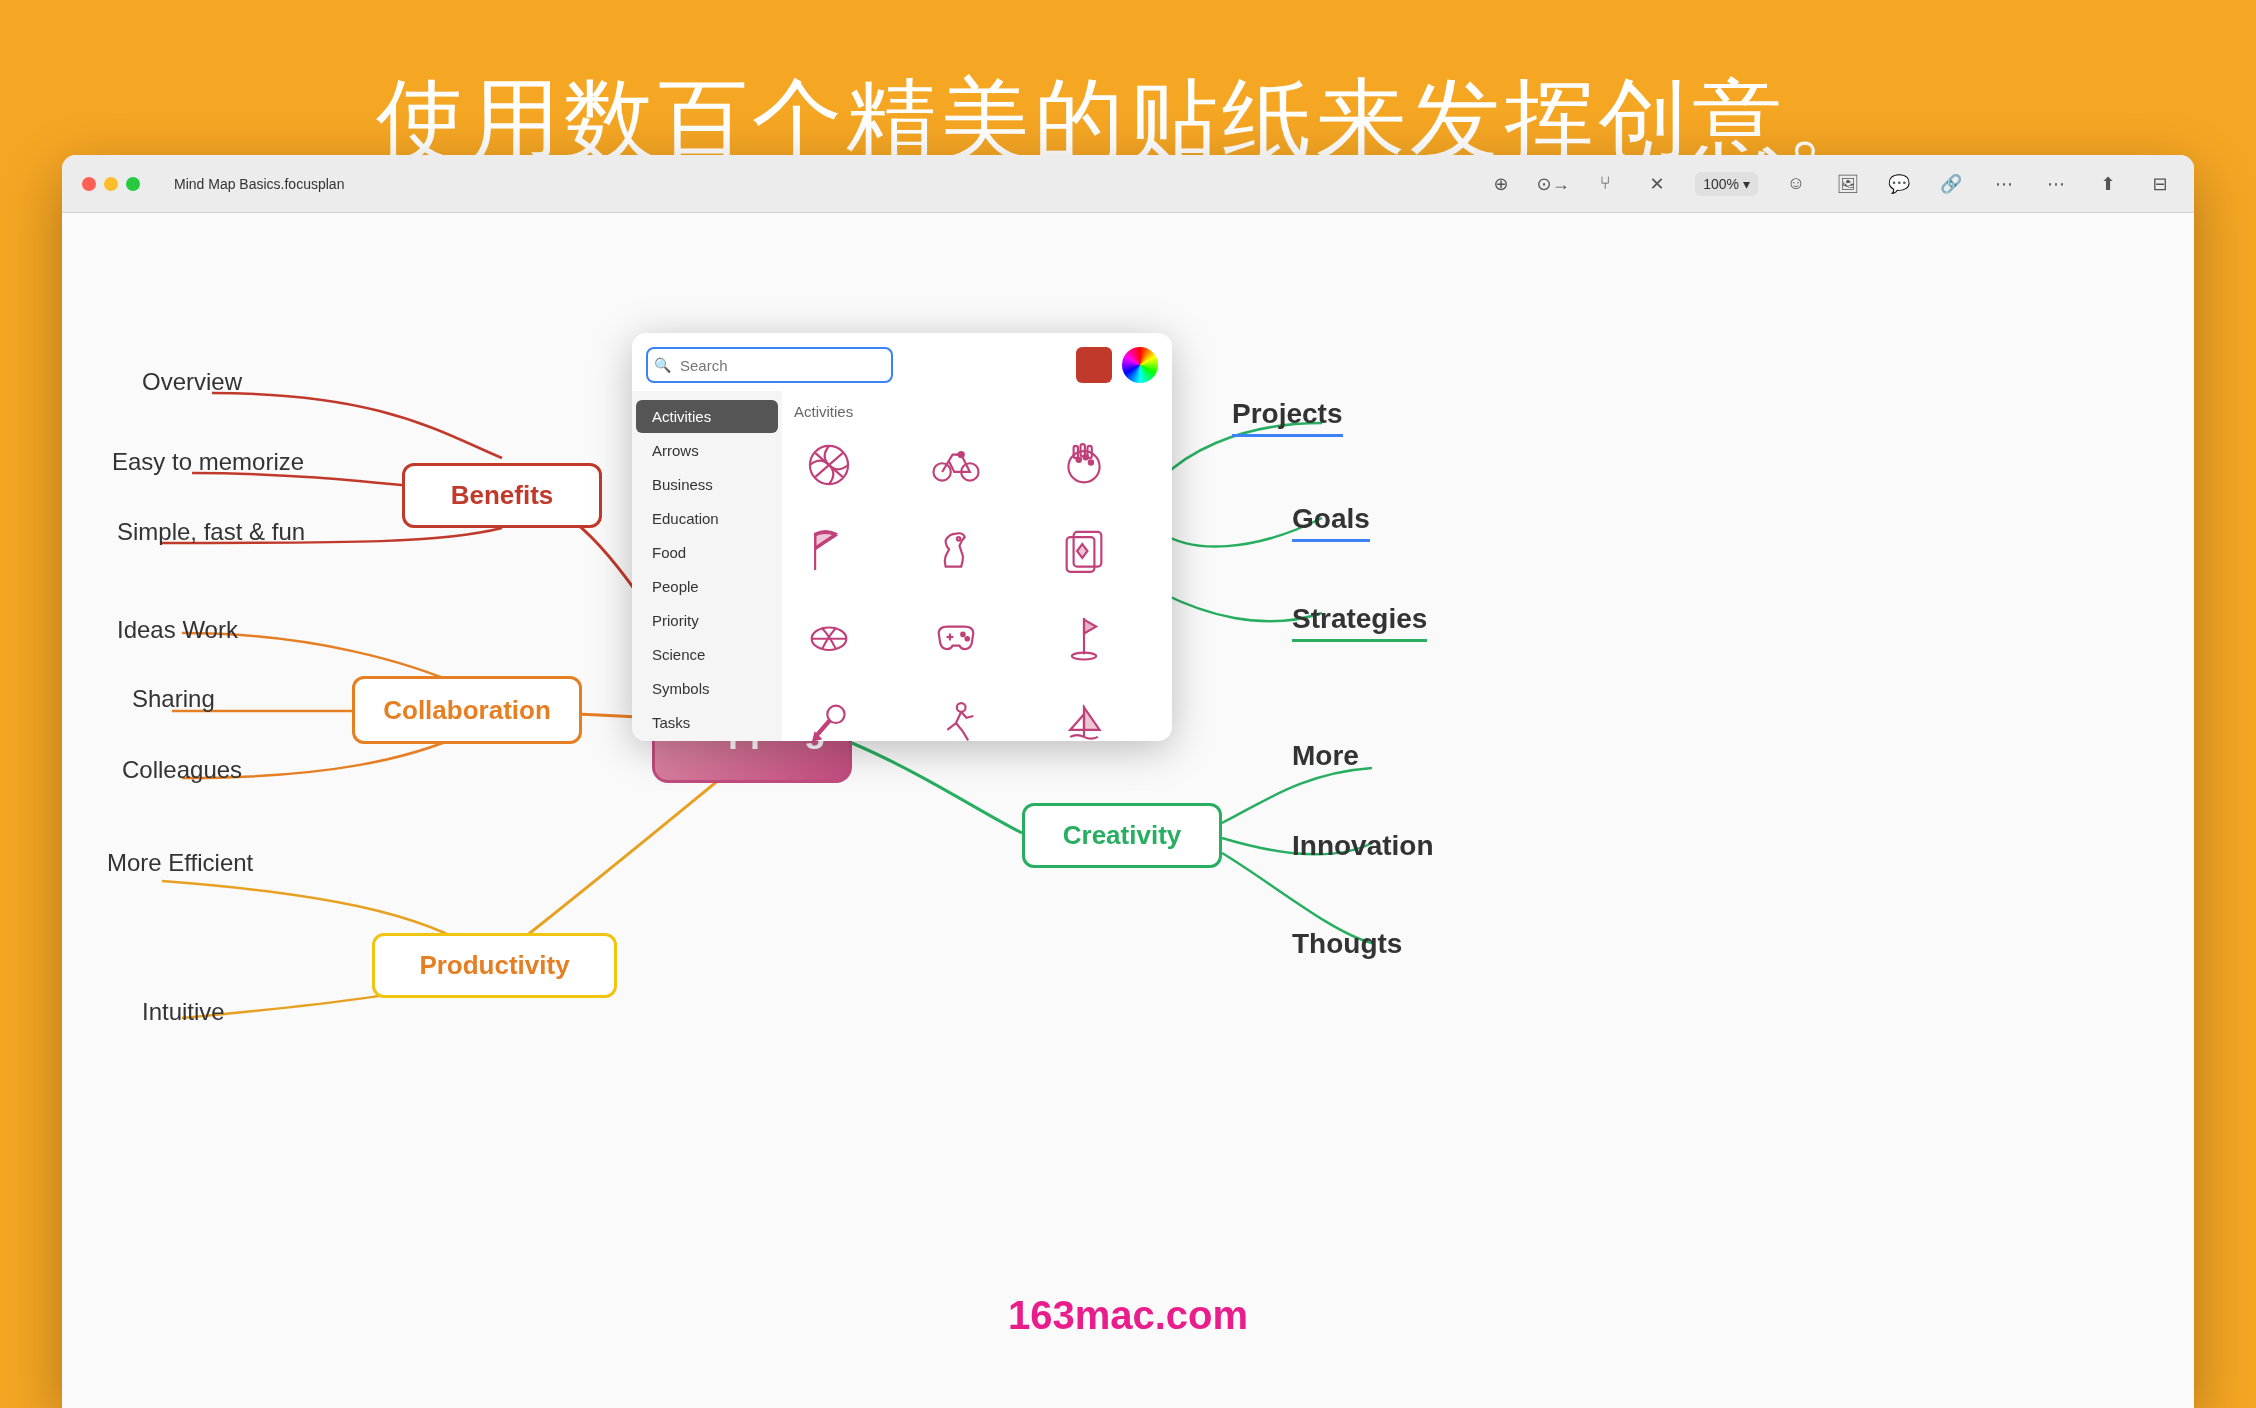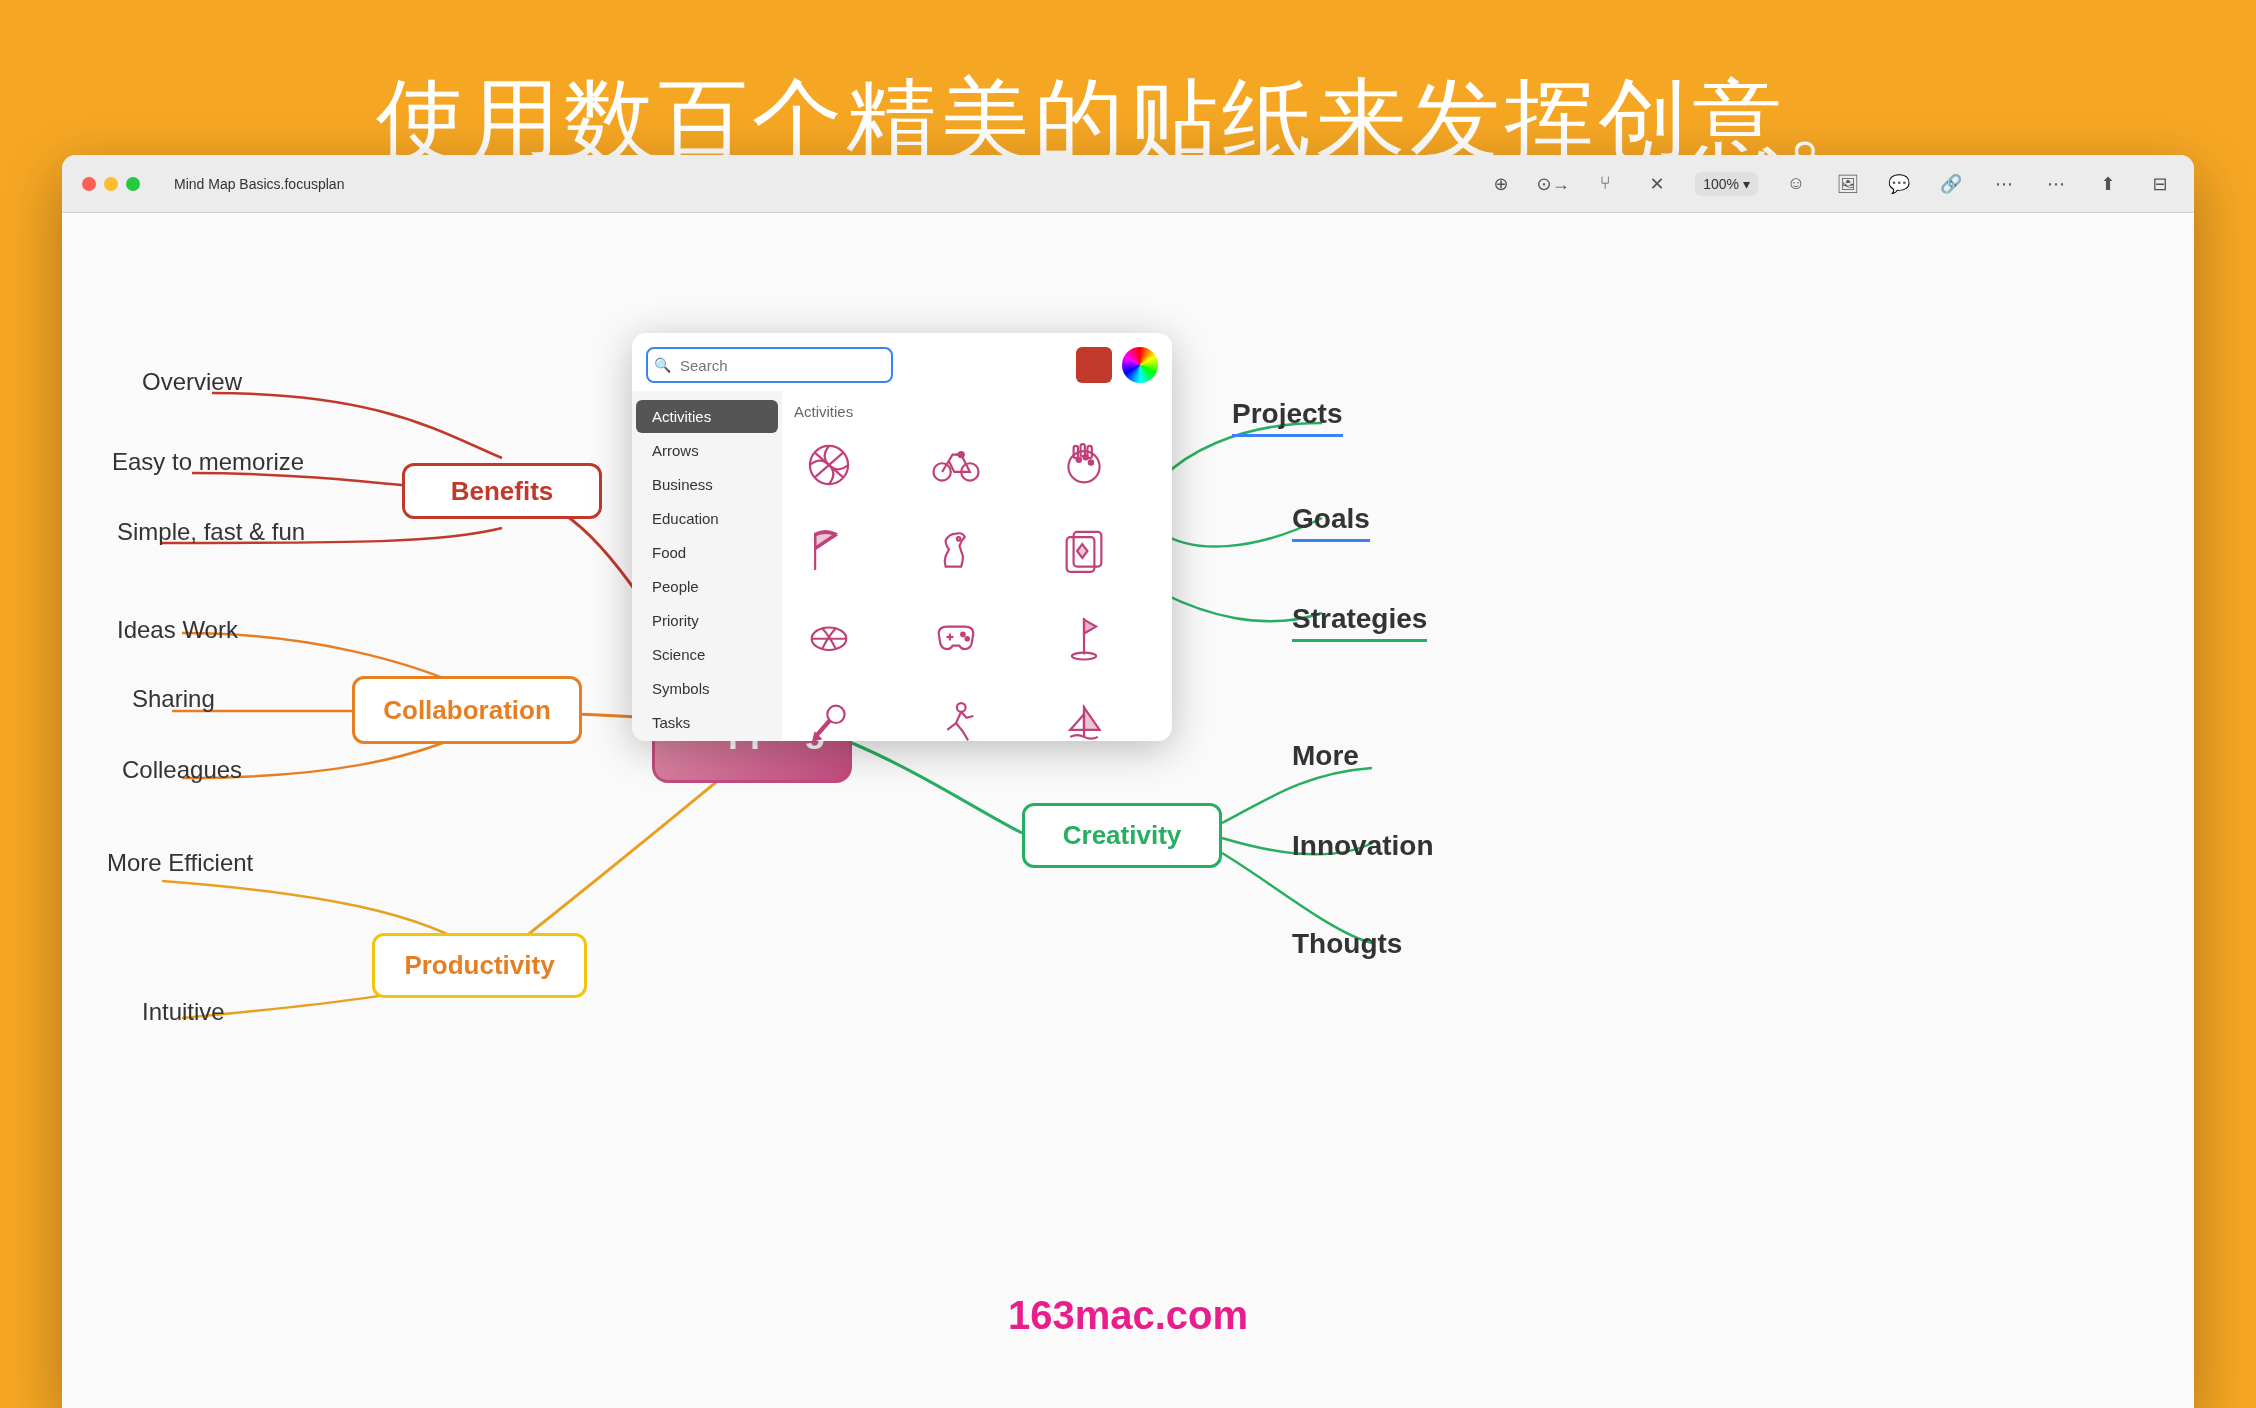--- a/index.html
+++ b/index.html
@@ -407,41 +407,41 @@
 
       <path d="M 1160 625 C 1210 640 1270 650 1310 630" stroke="#27AE60" stroke-width="2.5" fill="none"></path>
 
       <path d="M 1160 640 C 1210 670 1270 720 1310 730" stroke="#27AE60" stroke-width="2.5" fill="none"></path>
     </svg>
 
     <div class="node node-central" style="left:590px;top:420px;">
       <span>Mind<br>Mapping</span>
     </div>
 
-    <div class="node node-benefits" style="left:340px;top:250px;width:200px;height:56px;">
+    <div class="node node-benefits" style="left:340px;top:250px;width:200px;height:65px;">
       <span>Benefits</span>
     </div>
 
     <span class="label" style="left:80px;top:155px;">Overview</span>
 
     <span class="label" style="left:50px;top:235px;">Easy to memorize</span>
 
     <span class="label" style="left:55px;top:305px;">Simple, fast &amp; fun</span>
 
     <div class="node node-collaboration" style="left:290px;top:463px;width:230px;height:68px;">
       <span>Collaboration</span>
     </div>
 
     <span class="label" style="left:55px;top:403px;">Ideas Work</span>
 
     <span class="label" style="left:70px;top:472px;">Sharing</span>
 
     <span class="label" style="left:60px;top:543px;">Colleagues</span>
 
-    <div class="node node-productivity" style="left:310px;top:720px;width:215px;height:65px;">
+    <div class="node node-productivity" style="left:310px;top:720px;width:245px;height:65px;">
       <span>Productivity</span>
     </div>
 
     <span class="label" style="left:45px;top:636px;">More Efficient</span>
 
     <span class="label" style="left:80px;top:785px;">Intuitive</span>
 
     <div class="node node-creativity" style="left:960px;top:590px;width:200px;height:65px;">
       <span>Creativity</span>
     </div>

